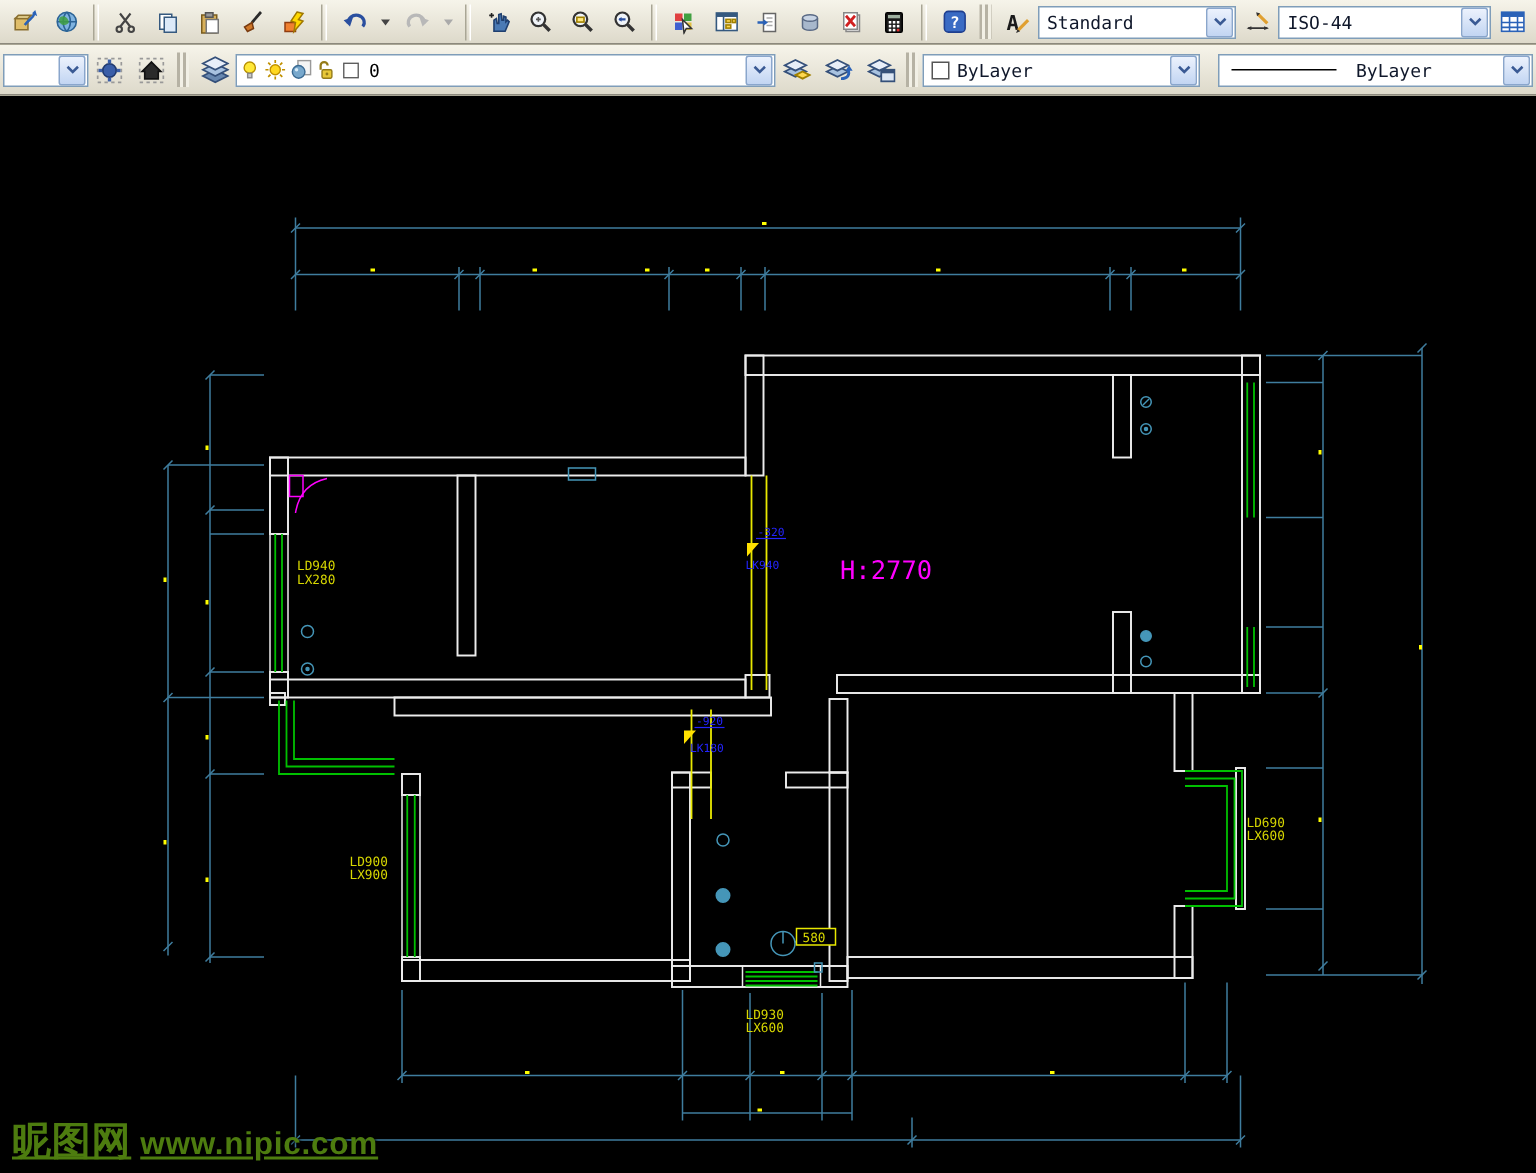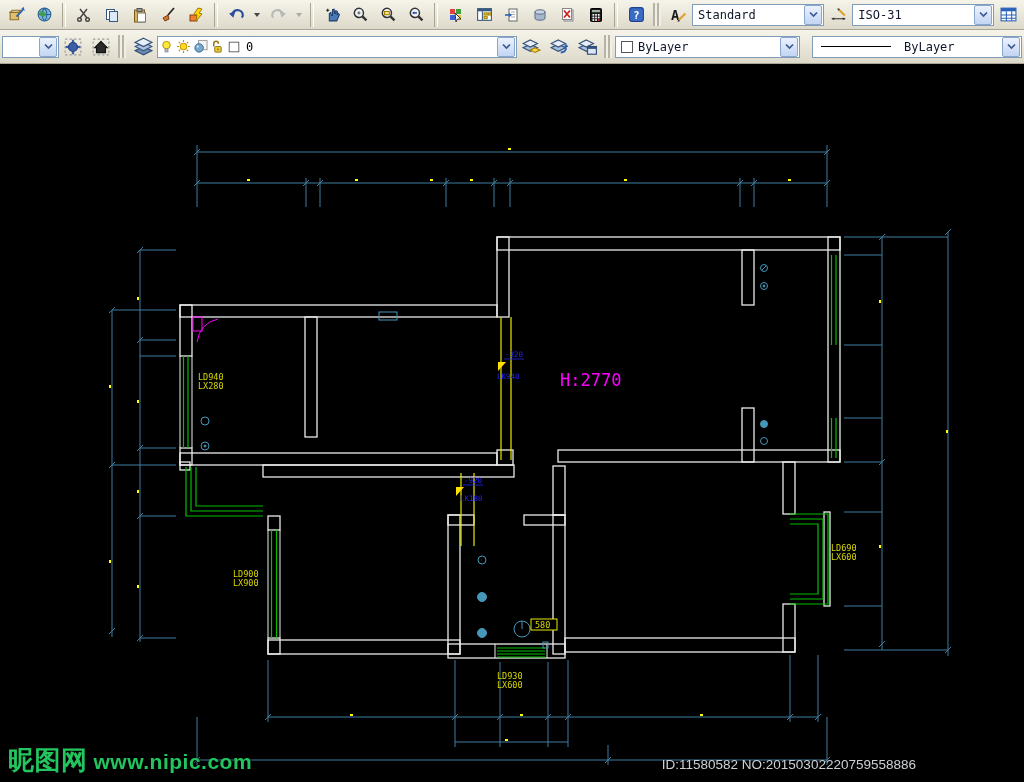--- a/index.html
+++ b/index.html
@@ -24,22 +24,22 @@
   .lc-name{font:12px "DejaVu Sans Mono",monospace;padding-left:4px;}
   .lt-line{flex:0 0 70px;height:1px;background:#000;margin:0 8px;}
   .cmb-swatch{flex:0 0 10px;height:10px;border:1px solid #555;background:#fff;margin-left:5px;}
 
   
   .canvas{position:absolute;left:0;top:64px;width:1024px;height:718px;background:#000;}
   .canvas svg{position:absolute;left:0;top:0;}
   text{font-family:"DejaVu Sans Mono",monospace;}
   .yl{fill:#d8d800;font-size:8.5px;}
   .bl{fill:#2424ff;font-size:7.5px;}
-  .wm-left{position:absolute;left:8px;bottom:4px;color:#22c55e;font-weight:bold;
-           font-size:21px;letter-spacing:.5px;text-shadow:1px 1px 2px #000;white-space:nowrap;}
+  .wm-left{position:absolute;left:8px;bottom:4px;color:#4d7c0f;font-weight:bold;
+           font-size:21px;letter-spacing:.5px;text-shadow:1px 1px 2px #000;white-space:nowrap;text-decoration:underline;}
   .wm-left .cjk{font-size:26px;margin-right:6px;}
   .wm-right{position:absolute;right:108px;bottom:10px;color:#ccd1d6;font-size:13.5px;white-space:nowrap;}
 </style>
 </head>
 <body>
 
 <div class="app">
 
   <div class="tb-row row1">
     <button class="tbtn">
@@ -226,21 +226,21 @@
     <button class="tbtn">
         <svg width="17" height="17" viewBox="0 0 16 16">
           <path d="M2 12h12" stroke="#333"></path>
           <polygon points="1,12 4,10.8 4,13.2" fill="#333"></polygon>
           <polygon points="15,12 12,10.8 12,13.2" fill="#333"></polygon>
           <path d="M8 3l6 6" stroke="#e0a030" stroke-width="2"></path>
           <polygon points="7,2 9.5,2.8 7.6,4.5" fill="#333"></polygon>
         </svg>
       </button>
     <div class="combo" style="width:150px">
-      <span class="val">ISO-31</span>
+      <span class="val">ISO-44</span>
       <span class="ca">
           <svg width="9" height="7" viewBox="0 0 9 7">
             <polyline points="1,1.5 4.5,5 8,1.5" fill="none" stroke="#3a5a94" stroke-width="1.7"></polyline>
           </svg>
         </span>
     </div>
     <button class="tbtn">
         <svg width="17" height="17" viewBox="0 0 16 16">
           <rect x="1" y="2" width="14" height="12" fill="#fff" stroke="#2a62b8"></rect>
           <rect x="1" y="2" width="14" height="3" fill="#2a62b8"></rect>
@@ -516,15 +516,14 @@
         <text x="497" y="688" class="yl">LX600</text>
       </g>
 
       <g>
         <rect x="531" y="619" width="26" height="11" fill="#000" stroke="#e8e800"></rect>
         <text x="535" y="628" class="yl">580</text>
       </g>
     </svg>
 
     <div class="wm-left"><span class="cjk">昵图网</span><span>www.nipic.com</span></div>
-    <div class="wm-right">ID:11580582 NO:20150302220759558886</div>
   </div>
 </div>
 
 </body></html>

